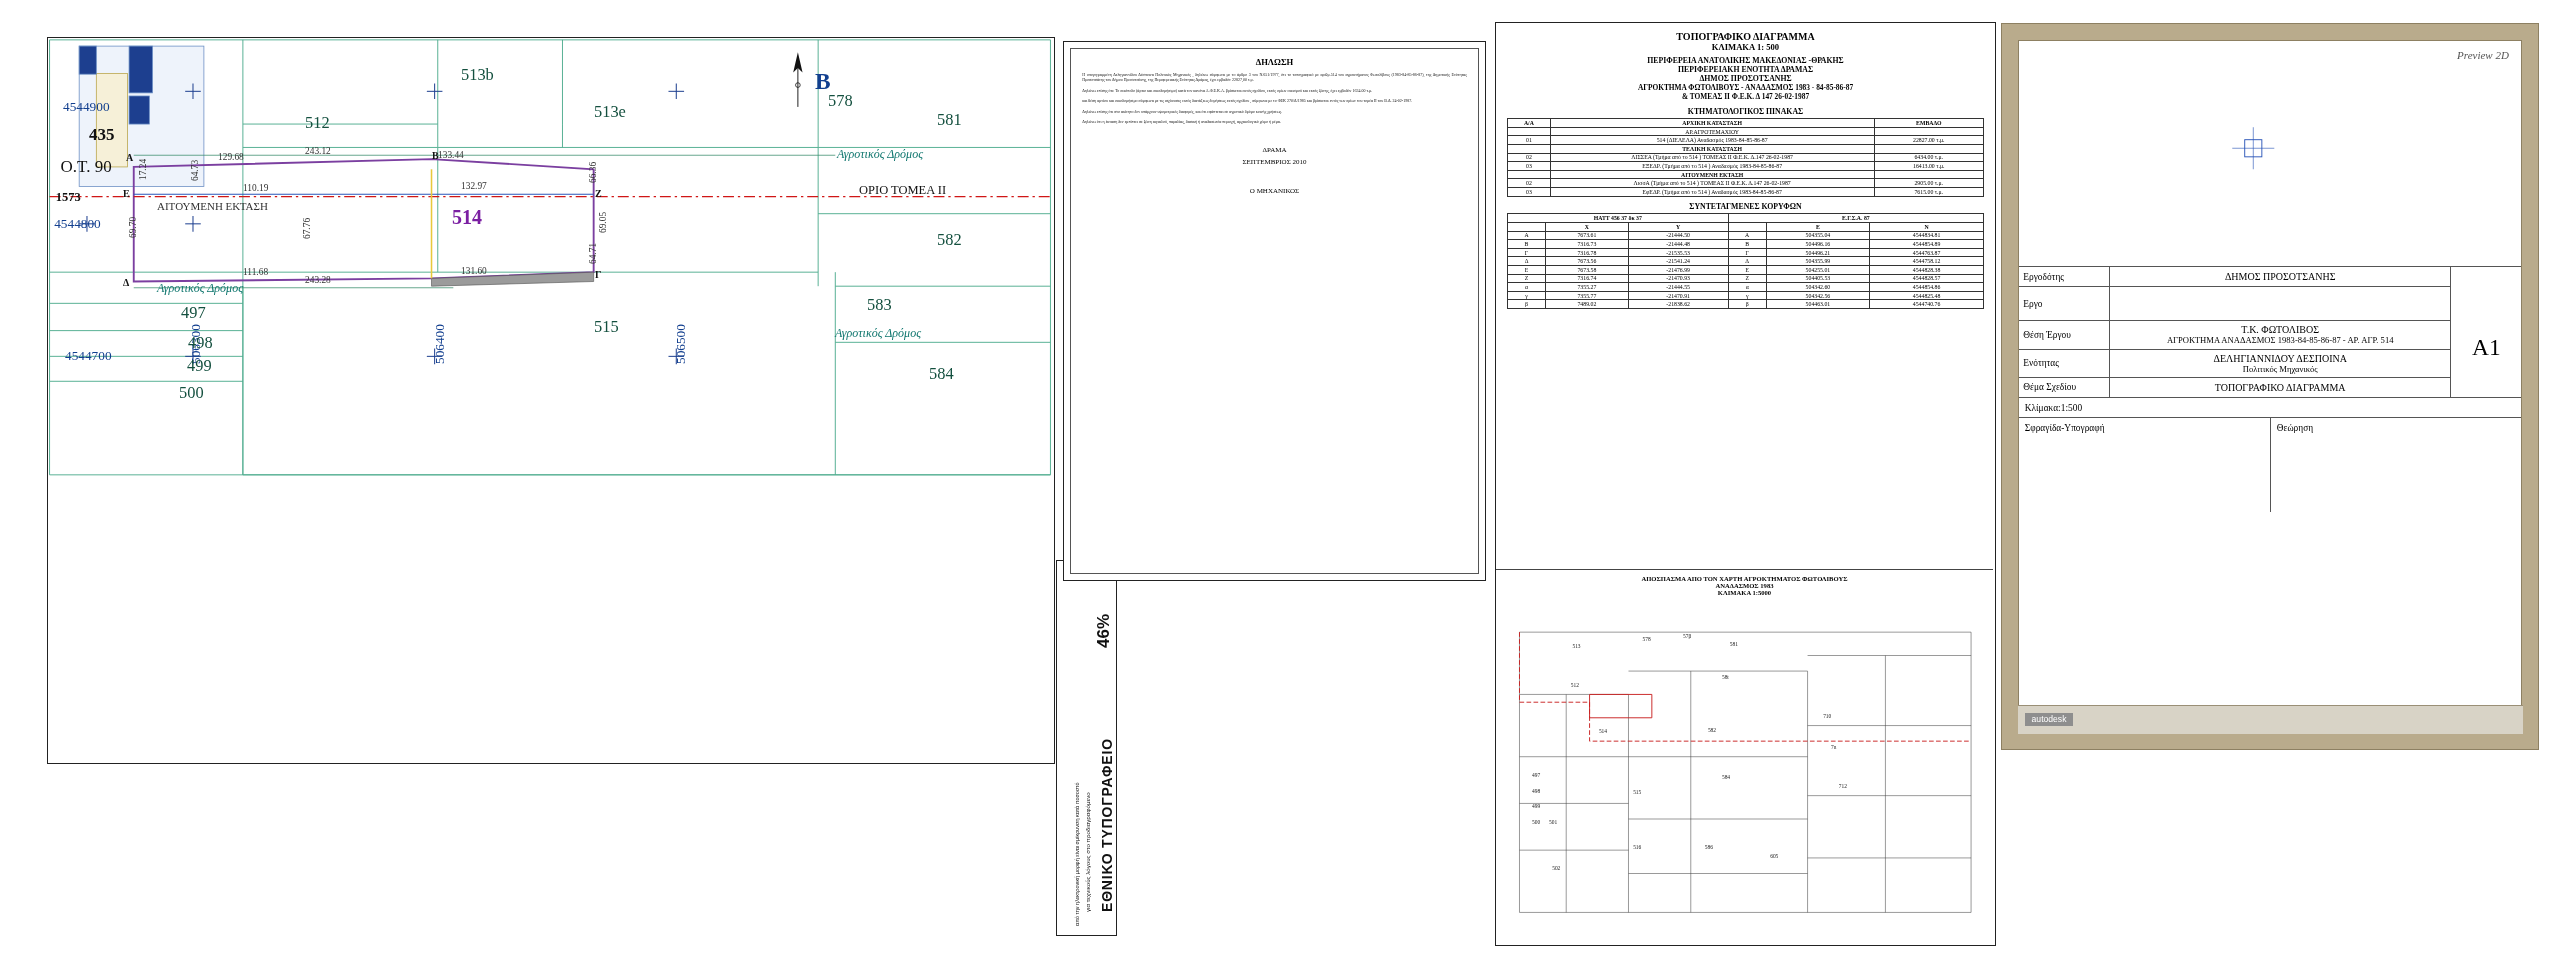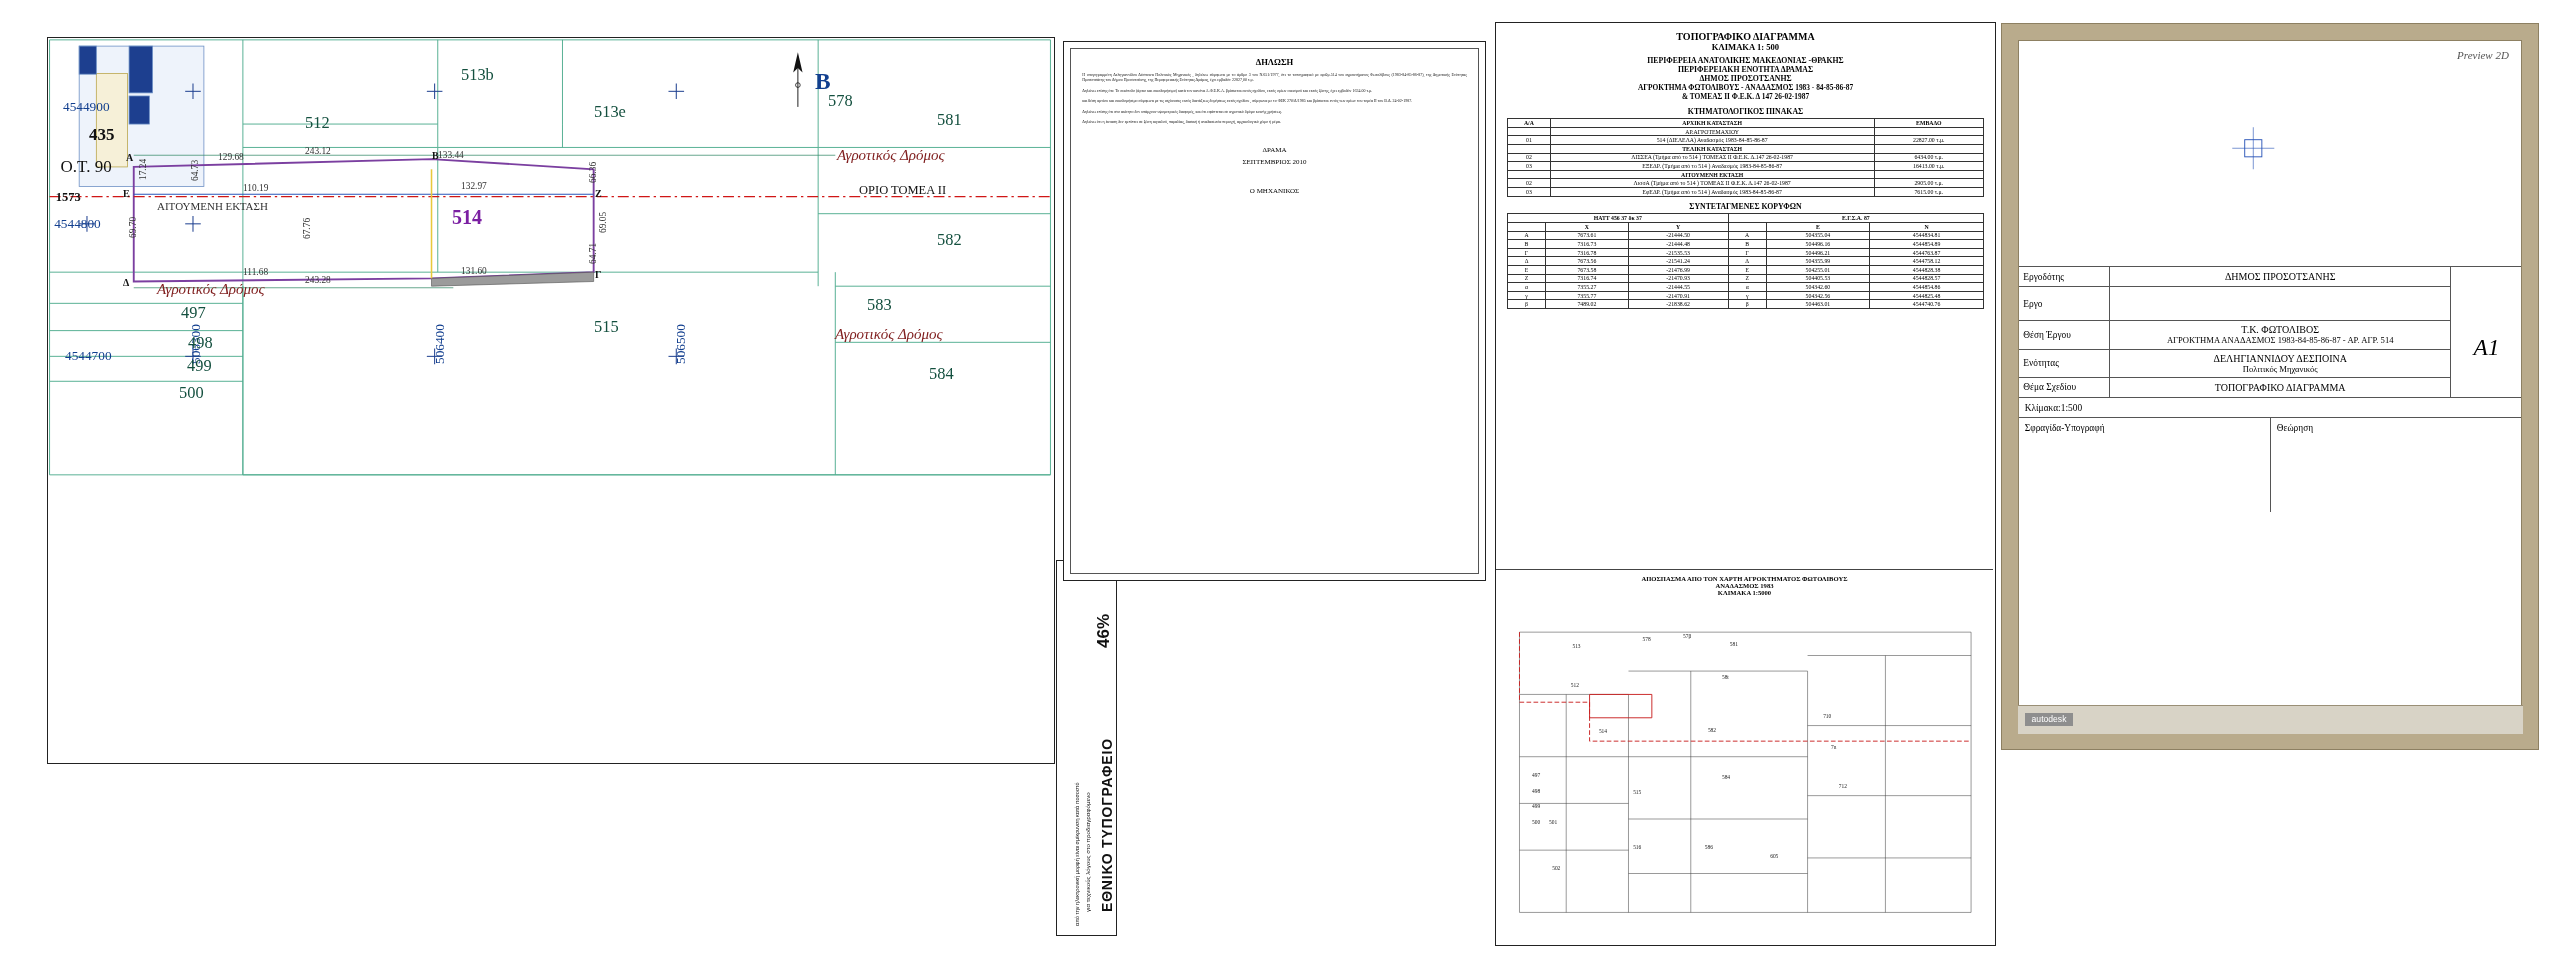--- a/index.html
+++ b/index.html
@@ -5,21 +5,21 @@
   html,body{margin:0;padding:0;background:#ffffff;}
   body{width:2576px;height:962px;position:relative;font-family:"Liberation Sans",sans-serif;overflow:hidden;}
   .abs{position:absolute;}
   
   #cad-panel{left:47px;top:37px;width:1006px;height:725px;background:#fff;border:0.8px solid #222;}
   #cad-svg{position:absolute;left:0;top:0;}
   .cadtxt{position:absolute;font-family:"Liberation Serif",serif;color:#0f4a3c;white-space:nowrap;}
   .parcel-label{font-size:16.4px;color:#14503f;}
   .tick-label{font-size:13.3px;color:#123f8f;font-family:"Liberation Serif",serif;}
   .dim-label{font-size:9.4px;color:#333;font-family:"Liberation Serif",serif;}
-  .road-label{font-size:15px;color:#7f1d1d;font-style:italic;font-family:"Liberation Serif",serif;}
+  .road-label{font-size:12px;color:#0f766e;font-style:italic;font-family:"Liberation Serif",serif;}
   
   #nt-stamp{left:1056px;top:560px;width:59px;height:374px;border:0.8px solid #222;background:#fff;}
   #nt-stamp .vt{position:absolute;transform-origin:0 0;white-space:nowrap;}
   
   #decl-sheet{left:1063px;top:41px;width:421px;height:538px;background:#fff;border:0.8px solid #222;}
   #decl-inner{position:absolute;left:6.2px;top:6.2px;right:6.2px;bottom:6.2px;border:0.8px solid #555;}
   .decl-h{font-family:"Liberation Serif",serif;font-size:8.6px;font-weight:bold;text-align:center;margin-top:7.8px;}
   .decl-p{font-family:"Liberation Serif",serif;font-size:4px;line-height:1.45;text-align:justify;padding:0 11px;margin-top:4.7px;color:#111;}
   .decl-foot{font-family:"Liberation Serif",serif;font-size:7px;text-align:center;margin-top:20px;line-height:1.7;}
   
@@ -453,21 +453,21 @@
             </div>
           </div>
           <div class="tb-row">
             <div class="tb-lbl">Θέμα Σχεδίου</div>
             <div class="tb-val">
                 <span>ΤΟΠΟΓΡΑΦΙΚΟ ΔΙΑΓΡΑΜΜΑ</span>
               </div>
           </div>
         </div>
         <div style="width:70px;flex:none;border-left:0.8px solid #555;border-top:0.8px solid #555;display:flex;align-items:center;justify-content:center;">
-          <span style="font-family:'Liberation Serif',serif;font-style:italic;font-size:23.4px;margin-top:30px;">A1</span>
+          <span style="font-family:'Liberation Serif',serif;font-size:23.4px;margin-top:30px;">A1</span>
         </div>
       </div>
       <div class="tb-row">
         <div style="flex:1;font-family:'Liberation Serif',serif;font-size:9.4px;padding:4.7px 6.2px;">Κλίμακα:1:500</div>
       </div>
       <div style="display:flex;border-top:0.8px solid #555;height:94px;">
         <div style="flex:1;border-right:0.8px solid #555;padding:4.7px 6.2px;font-family:'Liberation Serif',serif;font-size:9.4px;"><span>Σφραγίδα-Υπογραφή</span></div>
         <div style="flex:1;padding:4.7px 6.2px;font-family:'Liberation Serif',serif;font-size:9.4px;"><span>Θεώρηση</span></div>
       </div>
     </div>

